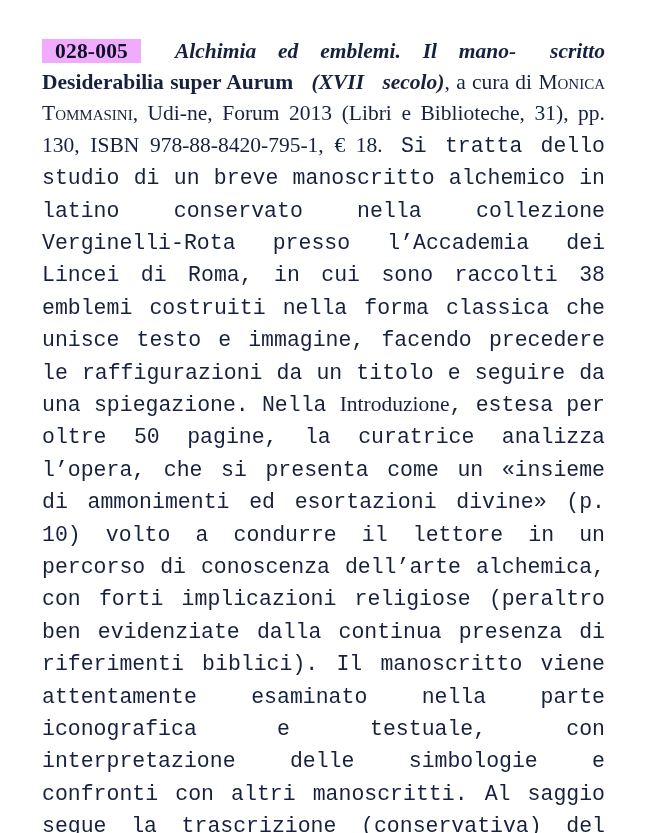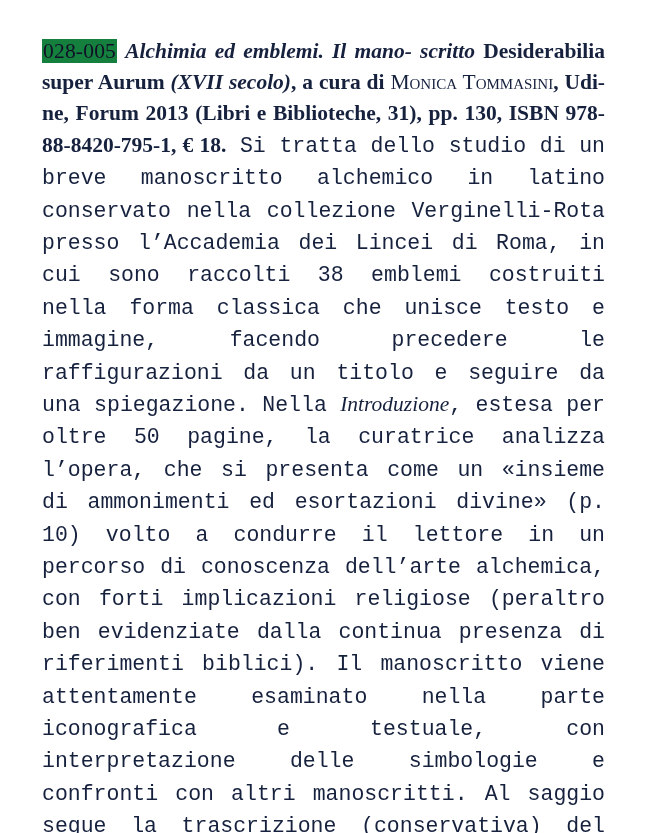--- a/index.html
+++ b/index.html
@@ -23,47 +23,47 @@
   }
   .entry {
     font-size: 21.5px;
     line-height: 31.4px;
     text-align: justify;
     text-justify: inter-word;
     color: #16213e;
     hyphens: manual;
   }
   .ref-number {
-    font-weight: normal;
-    background: #15803d;
+    font-weight: bold;
+    background: #f0abfc;
     color: #101028;
-    padding: 0 1px;
+    padding: 0 13px;
     letter-spacing: 0.2px;
   }
   .title-italic {
     font-style: italic;
     font-weight: bold;
+    margin-left: 12px;
   }
   .title-roman {
     font-style: normal;
     font-weight: bold;
   }
   .head-bold {
-    font-weight: bold;
+    font-weight: normal;
   }
   .smallcaps {
     font-weight: normal;
     font-variant: small-caps;
   }
   .body-text {
     font-weight: normal;
     font-family: Liberation Mono, monospace;
   }
   .ital {
-    font-style: italic;
   }
   .sig {
     font-weight: normal;
     margin-left: 16px;
   }
 </style>
 </head>
 <body>
 
 <div class="page">

